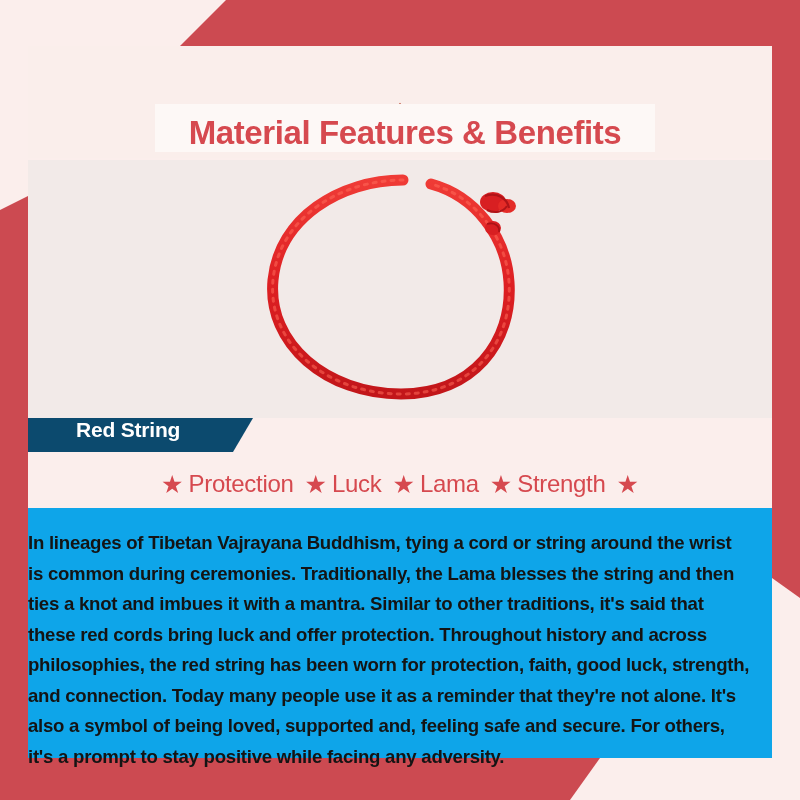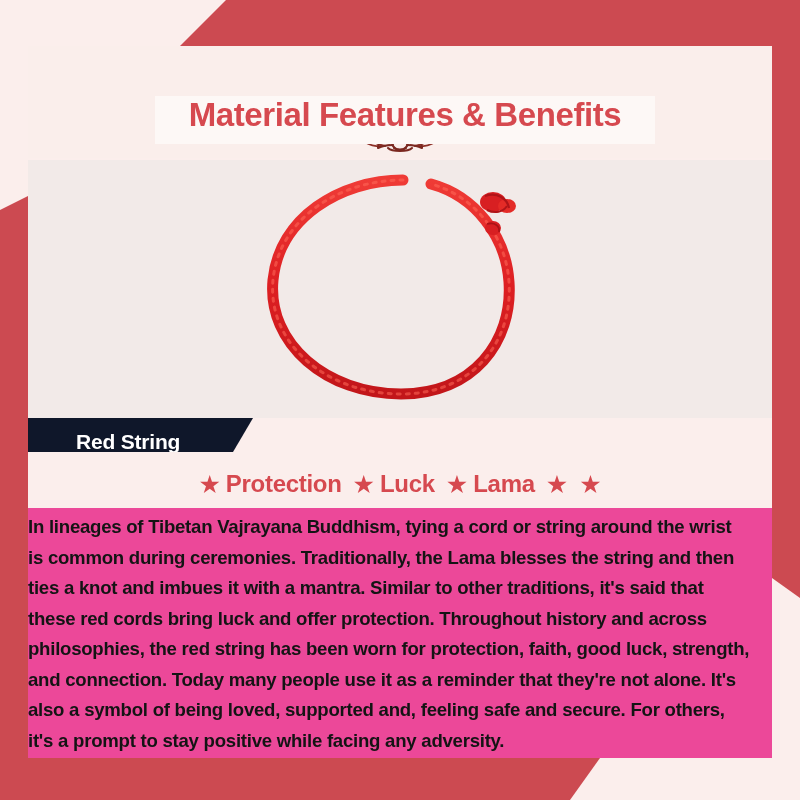--- a/index.html
+++ b/index.html
@@ -45,65 +45,65 @@
     display:flex; flex-direction:column; align-items:center;
   }
   .logo-mark{ width:132px; height:62px; display:block; }
   .logo-word{
     margin-top:3px;
     font-family:"Liberation Serif", serif;
     font-size:13px; letter-spacing:2.6px; color:#231f20;
   }
 
   .title-box{
-    position:absolute; left:155px; top:96px; width:500px; height:48px;
+    position:absolute; left:155px; top:104px; width:500px; height:48px;
     background:#fdf8f6;
-    display:flex; align-items:flex-start; justify-content:center;
+    display:flex; align-items:flex-end; justify-content:center;
   }
   .title-box h1{
     font-size:33px; font-weight:bold; color:#d6494f;
     letter-spacing:-0.4px; white-space:nowrap;
   }
 
   
   .photo{
     position:absolute; left:28px; top:160px; right:28px; height:258px;
     background:#f2eae8; overflow:hidden;
   }
   .bracelet{ position:absolute; left:50%; top:6px; transform:translateX(-50%); }
 
   
   .name-banner{
     position:absolute; left:28px; top:418px; width:225px; height:48px;
-    background:#0f172a;
+    background:#0c4a6e;
     clip-path:polygon(0 0, 225px 0, 205px 34px, 0 34px);
-    display:flex; align-items:center;
+    display:flex; align-items:flex-start;
   }
   .name-banner span{
     color:#ffffff; font-size:21px; font-weight:bold;
     padding-left:48px; letter-spacing:-0.2px;
   }
 
   
   .features{
     position:absolute; left:28px; top:462px; right:28px; height:44px;
     display:flex; align-items:center; justify-content:center;
     gap:11px; background:transparent;
   }
   .feat{ display:flex; align-items:center; gap:5px; }
   .feat .star{ color:#d6494f; font-size:25px; line-height:1; }
   .feat .lbl{
-    color:#d6494f; font-size:24px; font-weight:bold; letter-spacing:-0.3px;
+    color:#d6494f; font-size:24px; font-weight:normal; letter-spacing:-0.3px;
     white-space:nowrap;
   }
 
   
   .copy{
     position:absolute; left:28px; top:508px; right:28px; bottom:42px;
-    background:#ec4899; padding:4px 22px 0 0;
+    background:#0ea5e9; padding:20px 22px 0 0;
   }
   .copy p{
     font-size:18.6px; line-height:30.5px; font-weight:bold;
     color:#141414; letter-spacing:-0.25px; text-align:left;
   }
 </style>
 </head>
 <body>
 
 <div id="page">
@@ -176,20 +176,21 @@
     <div class="feat">
       <span class="star">★</span>
       <span class="lbl">Luck</span>
     </div>
     <div class="feat">
       <span class="star">★</span>
       <span class="lbl">Lama</span>
     </div>
     <div class="feat">
       <span class="star">★</span>
+      <span class="lbl">Strength</span>
     </div>
     <div class="feat">
       <span class="star">★</span>
     </div>
   </div>
 
   <div class="copy">
     <p>In lineages of Tibetan Vajrayana Buddhism, tying a cord or string around the wrist is common during ceremonies. Traditionally, the Lama blesses the string and then ties a knot and imbues it with a mantra. Similar to other traditions, it's said that these red cords bring luck and offer protection. Throughout history and across philosophies, the red string has been worn for protection, faith, good luck, strength, and connection. Today many people use it as a reminder that they're not alone. It's also a symbol of being loved, supported and, feeling safe and secure. For others, it's a prompt to stay positive while facing any adversity.</p>
   </div>
 

